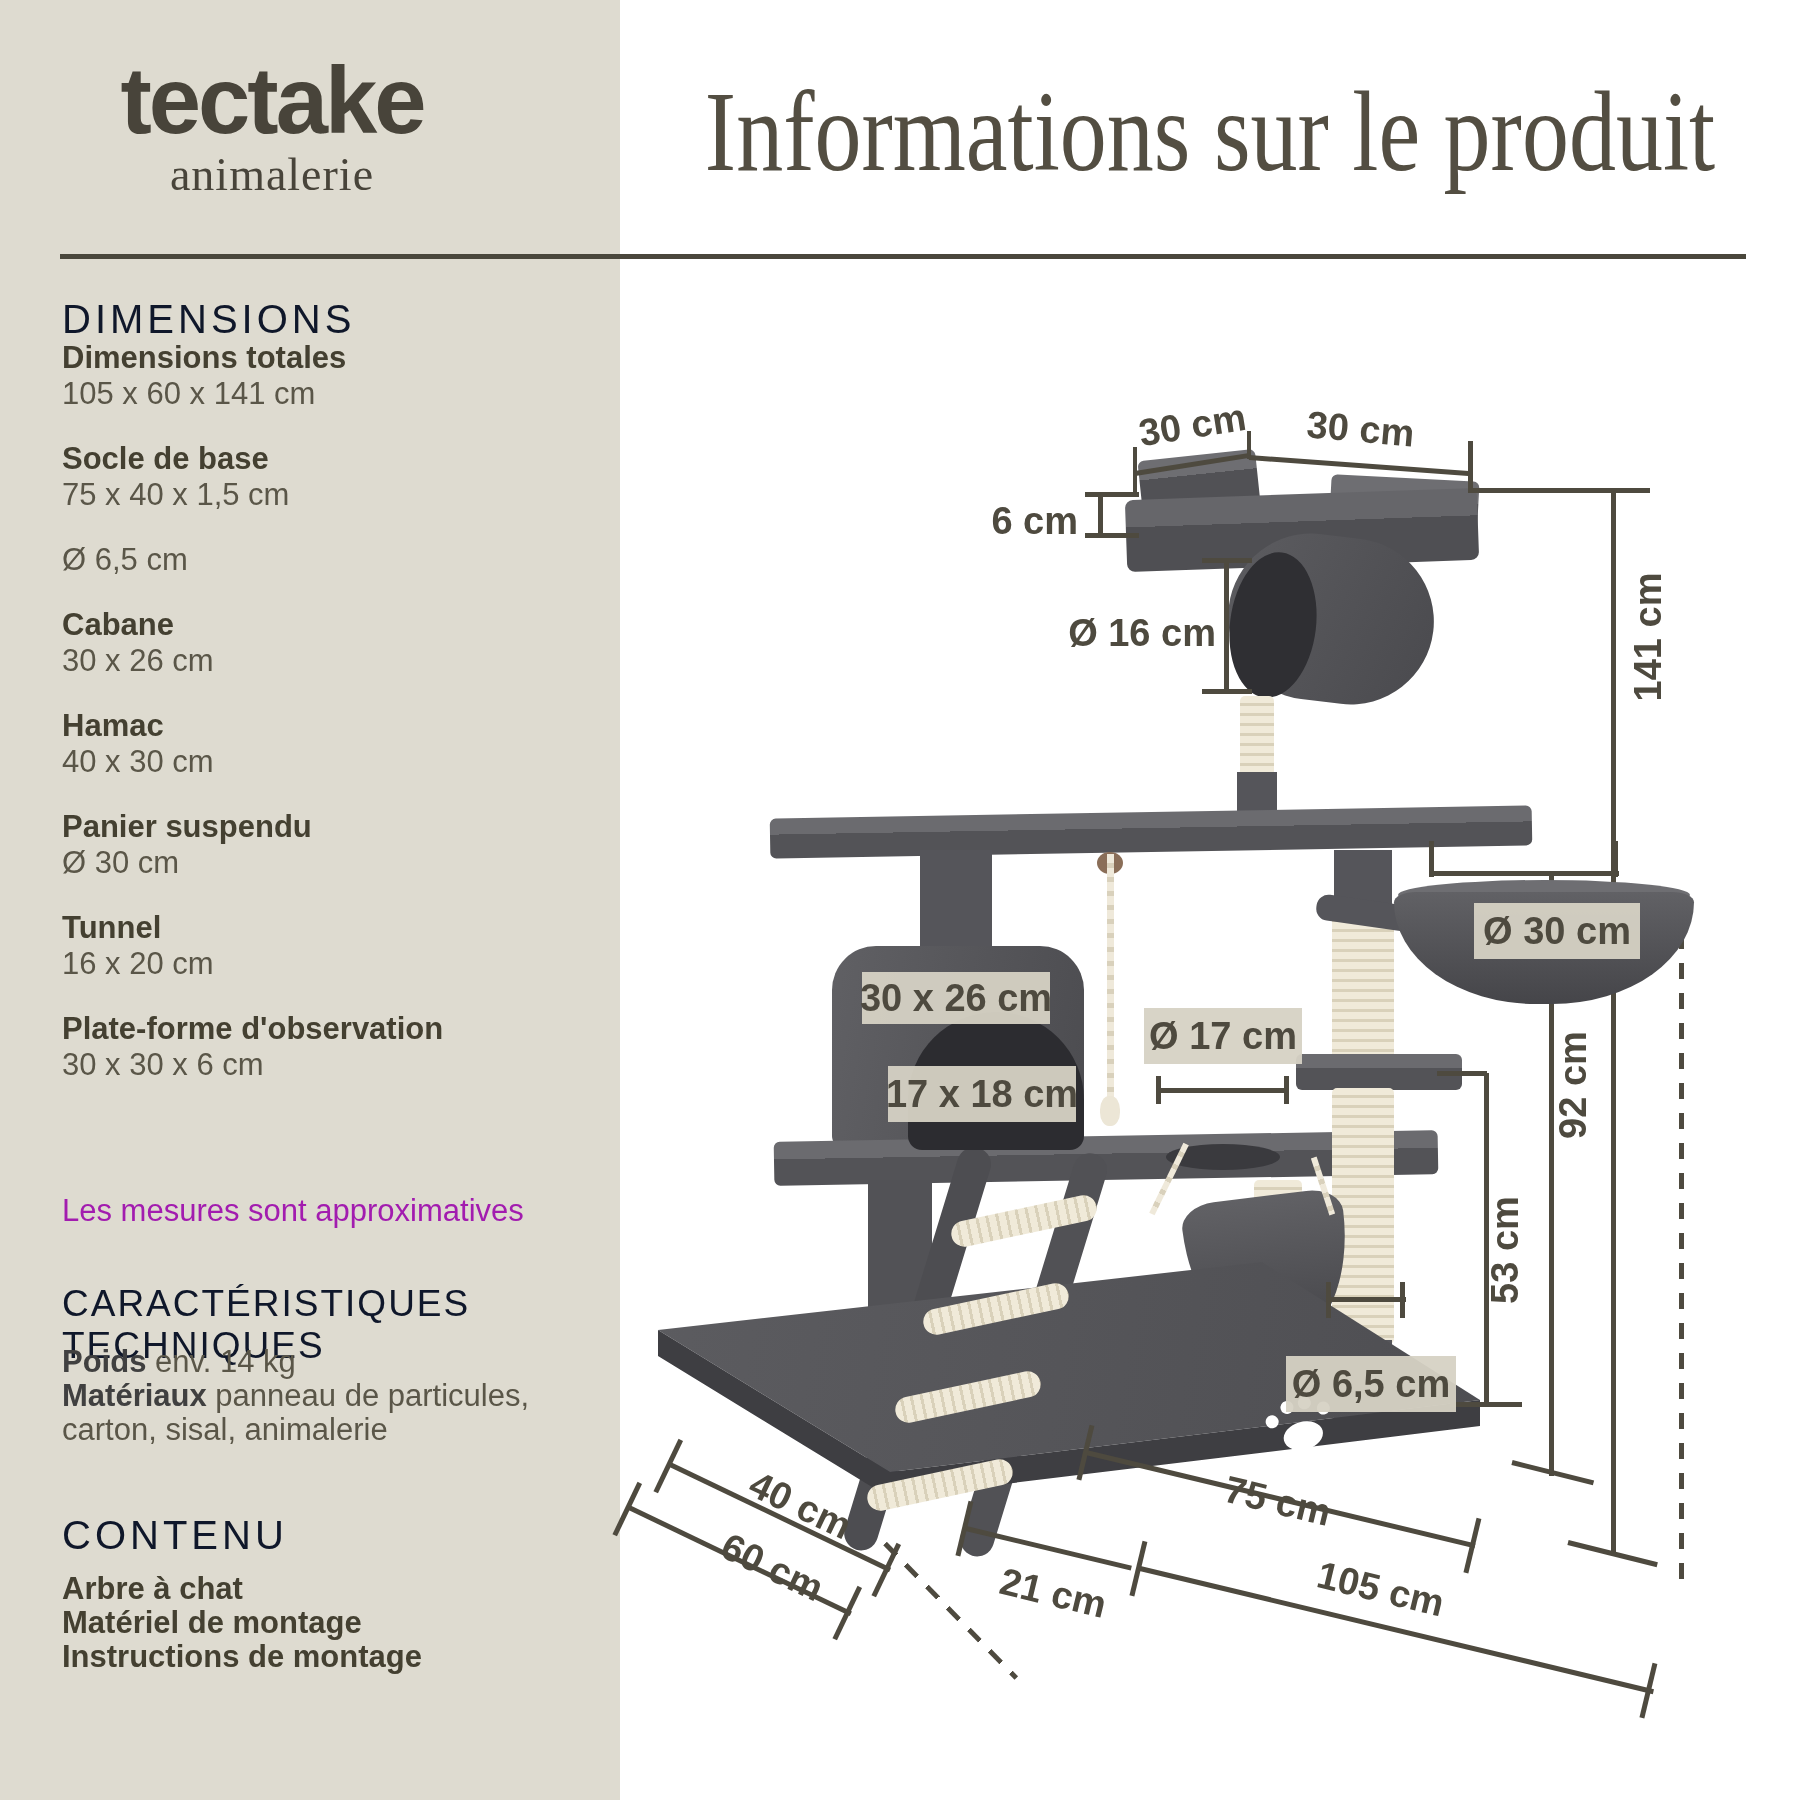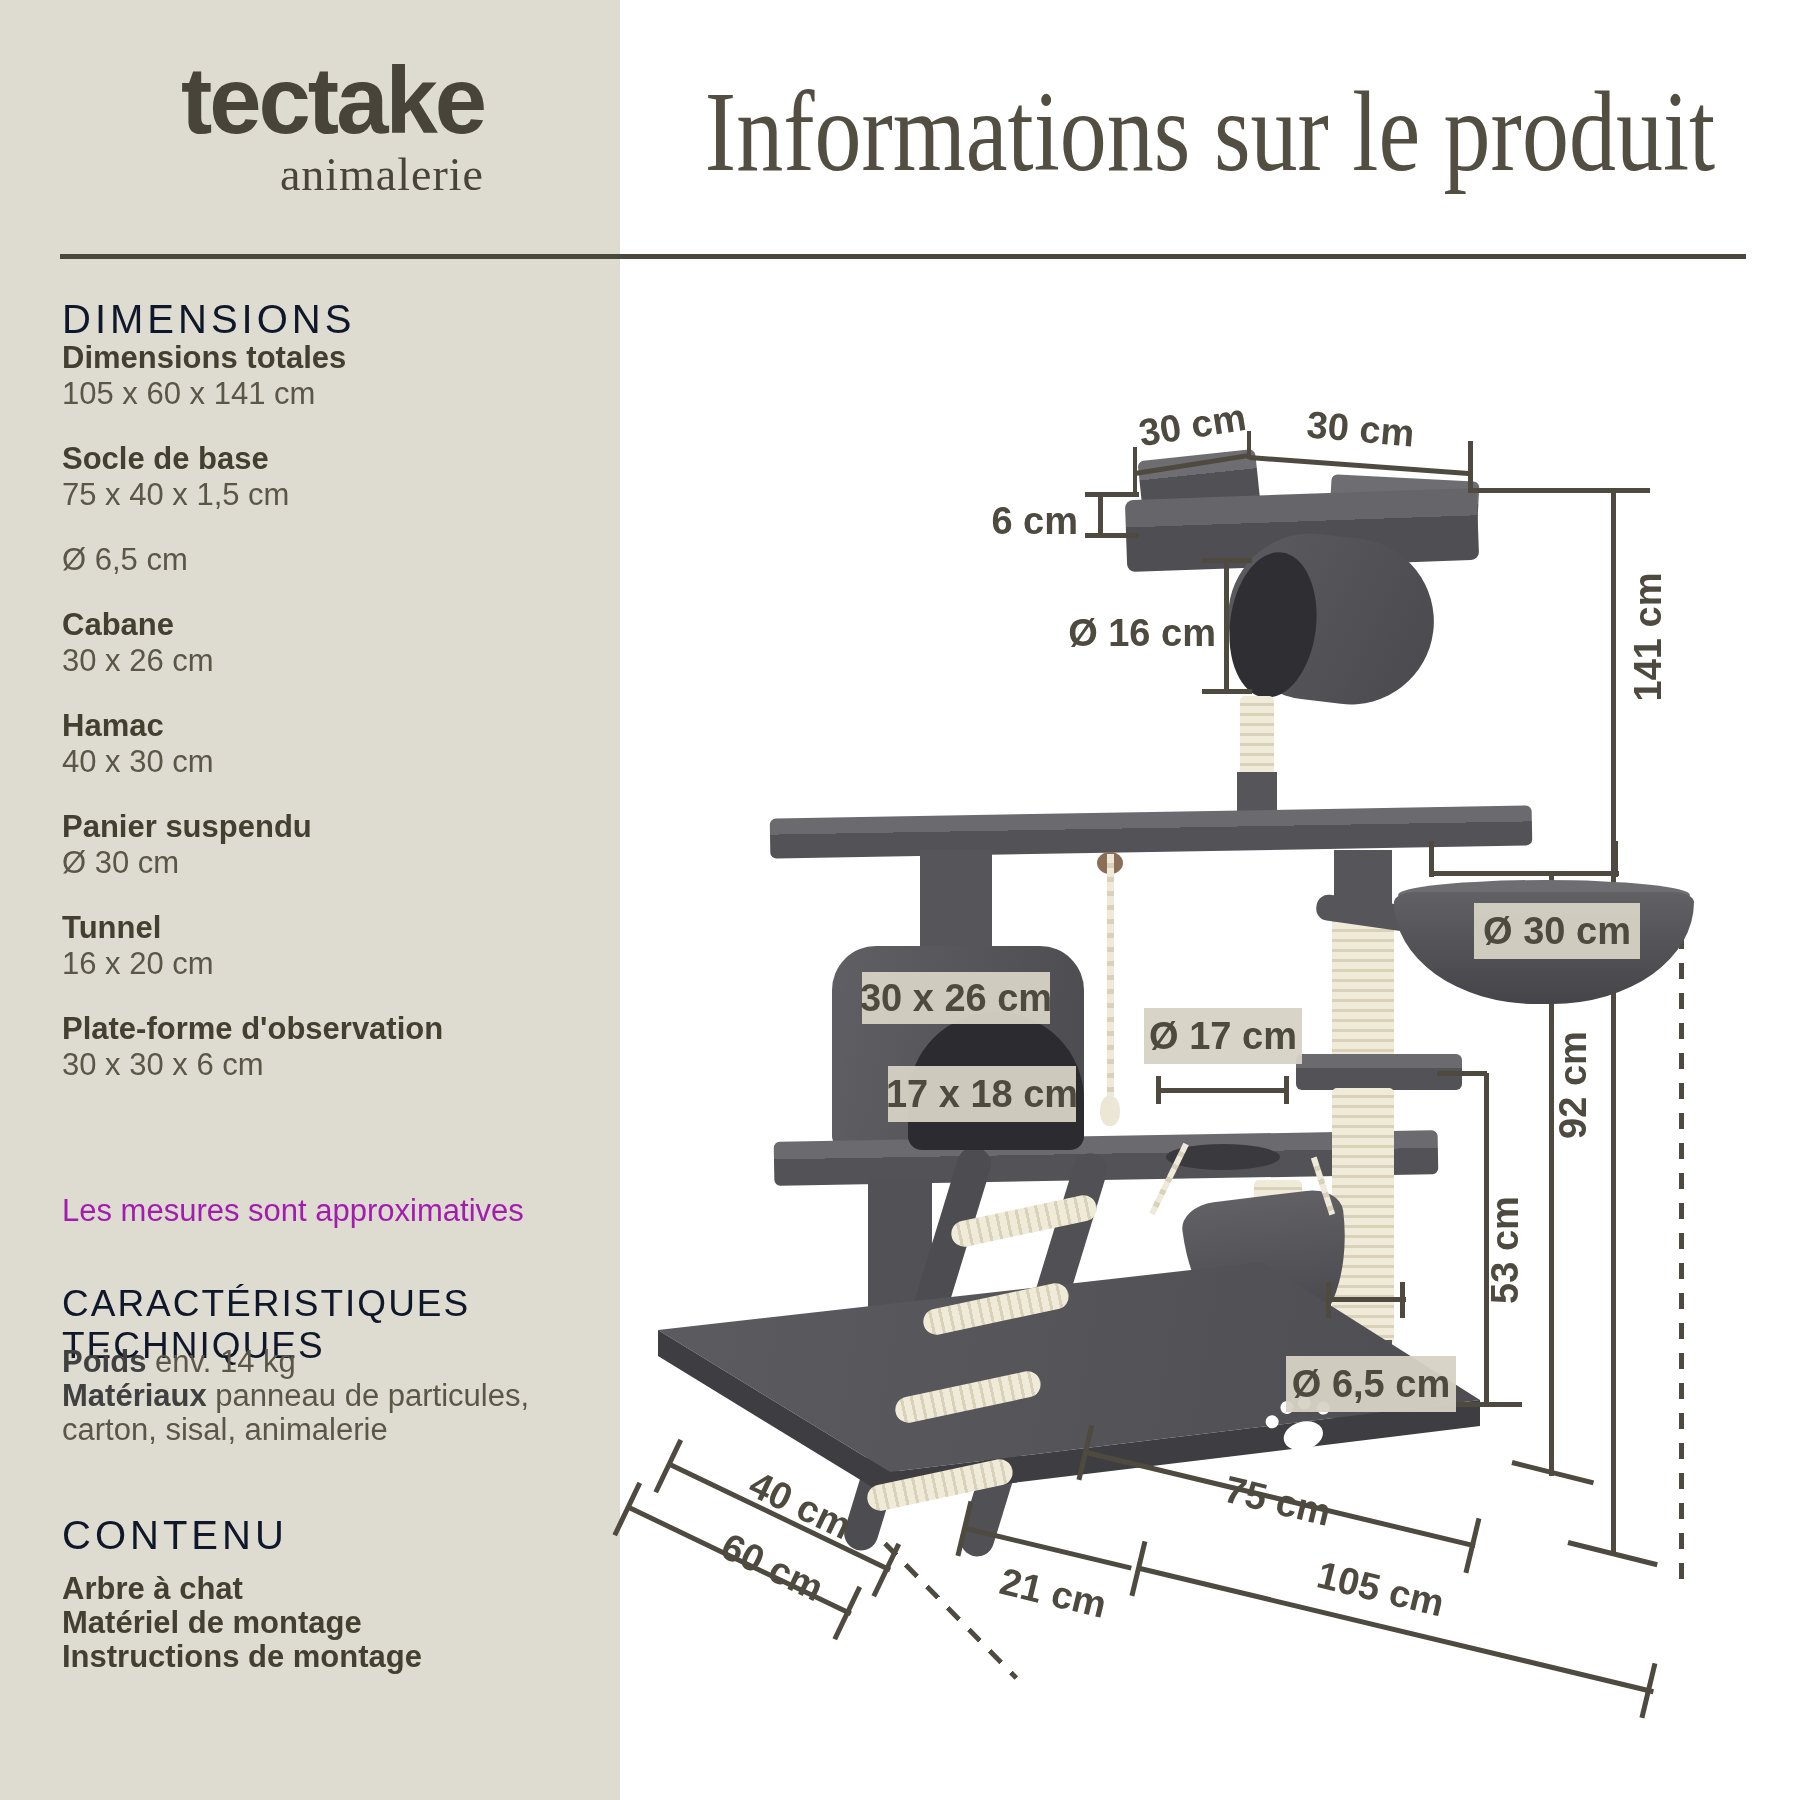--- a/index.html
+++ b/index.html
@@ -1,20 +1,20 @@
 <!DOCTYPE html>
 <html><head>
 <meta charset="utf-8">
 <style>
   html,body{margin:0;padding:0}
   body{width:1800px;height:1800px;position:relative;background:#fff;overflow:hidden;
        font-family:"Liberation Sans","DejaVu Sans",sans-serif;color:#4a463b}
   .abs{position:absolute}
   .sidebar{position:absolute;left:0;top:0;width:620px;height:1800px;background:#dedbd0}
-  .logo{position:absolute;left:60px;top:54px;width:424px;text-align:right}
+  .logo{position:absolute;left:60px;top:54px;width:424px;text-align:center}
   .logo-main{font:700 94px/1 "Liberation Sans",sans-serif;letter-spacing:-3px;color:#48443a}
   .logo-sub{font:400 46px/1.1 "Liberation Serif","DejaVu Serif",serif;color:#48443a;margin-top:2px;letter-spacing:1px}
   .divider{position:absolute;left:60px;top:254px;width:1686px;height:5px;background:#4a473c}
   .h2{position:absolute;font:400 40px/1.2 "Liberation Sans",sans-serif;letter-spacing:4px;color:#0f172a;white-space:nowrap}
   .h2w{white-space:normal;letter-spacing:2px;font-size:37px;line-height:42px}
   .specs{position:absolute;left:62px;top:340px;width:510px}
   .spec{margin-bottom:29px}
   .spec-label{font:700 31px/36px "Liberation Sans",sans-serif;color:#444031}
   .spec-value{font:400 31px/36px "Liberation Sans",sans-serif;color:#5a5648}
   .note{position:absolute;left:62px;top:1162px;width:520px;font:400 31px/36px "Liberation Sans",sans-serif;color:#a21caf}

